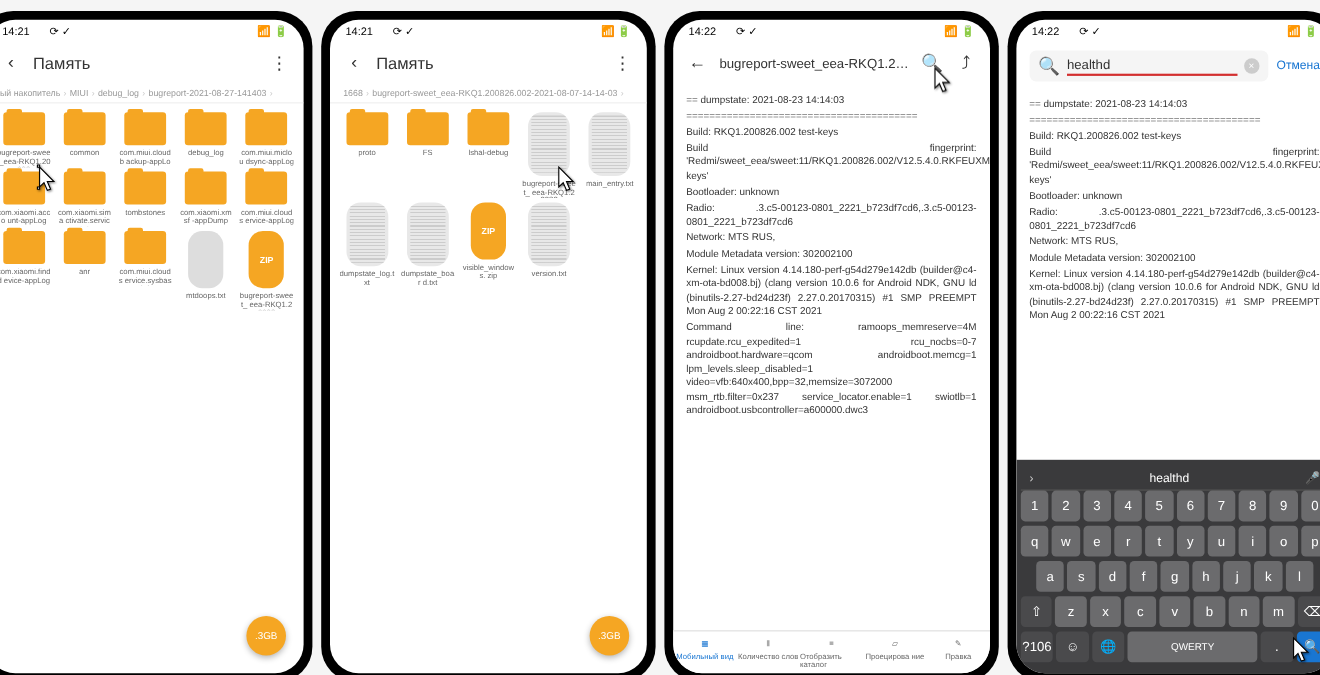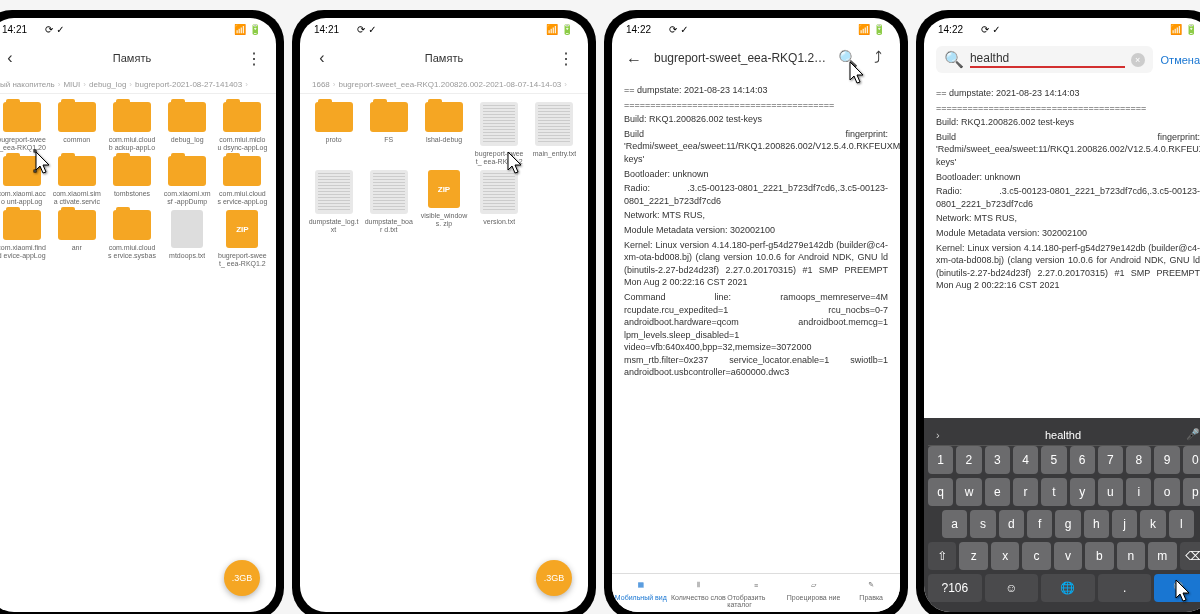--- a/index.html
+++ b/index.html
@@ -2,31 +2,31 @@
 <html><head>
 <meta charset="utf-8">
 <style>
 body{margin:0;padding:10px;background:#f5f5f5;font-family:-apple-system,sans-serif;display:flex;gap:8px;justify-content:center}
 .phone{width:288px;height:594px;background:#000;border-radius:32px;padding:8px;position:relative;flex-shrink:0}
 .screen{width:100%;height:100%;background:#fff;border-radius:26px;overflow:hidden;display:flex;flex-direction:column;position:relative}
 .status-bar{height:22px;display:flex;justify-content:space-between;align-items:center;padding:0 14px;font-size:10px;color:#000;flex-shrink:0}
 .status-left{display:flex;align-items:center;gap:18px}
 .status-right{display:flex;gap:2px;align-items:center}
 .app-bar{height:36px;display:flex;align-items:center;padding:0 12px;gap:10px;flex-shrink:0}
-.app-title{flex:1;text-align:center;font-size:11px;color:#333}
+.app-title{flex:1;text-align:left;font-size:15px;color:#333}
 .app-title-left{flex:1;font-size:12px;color:#333;overflow:hidden;white-space:nowrap;text-overflow:ellipsis}
 .icon-btn{width:20px;height:20px;display:flex;align-items:center;justify-content:center;color:#333;cursor:pointer}
 .breadcrumb{padding:4px 12px;font-size:8px;color:#888;border-bottom:1px solid #eee;display:flex;align-items:center;gap:3px;overflow:hidden;white-space:nowrap;flex-shrink:0}
 .bc-item{color:#999}
 .bc-sep{color:#ccc}
 .grid{display:grid;grid-template-columns:repeat(5,1fr);gap:4px;padding:8px;overflow-y:auto}
 .folder{display:flex;flex-direction:column;align-items:center;cursor:pointer}
 .folder-icon{width:38px;height:30px;background:#f5a623;border-radius:3px;position:relative;margin-bottom:4px}
 .folder-icon::before{content:'';position:absolute;top:-3px;left:3px;width:14px;height:5px;background:#f5a623;border-radius:2px 2px 0 0}
-.file-icon{width:32px;height:38px;background:#ddd;border-radius:3px;margin-bottom:4px;position:relative;display:flex;align-items:center;justify-content:center;font-size:8px;color:#fff;font-weight:bold}
+.file-icon{width:32px;height:52px;background:#ddd;border-radius:13px;margin-bottom:4px;position:relative;display:flex;align-items:center;justify-content:center;font-size:8px;color:#fff;font-weight:bold}
 .file-icon.zip{background:#f5a623}
 .file-icon.txt{background:#e8e8e8;font-size:6px;color:#aaa;padding:3px;overflow:hidden}
 .folder-label{font-size:7px;color:#666;text-align:center;line-height:1.1;word-break:break-all;max-width:50px;height:16px;overflow:hidden}
 .fab{position:absolute;bottom:16px;right:16px;width:36px;height:36px;background:#f5a623;border-radius:50%;display:flex;align-items:center;justify-content:center;color:#fff;font-size:9px;box-shadow:0 2px 6px rgba(0,0,0,.3)}
 .cursor{position:absolute;width:32px;height:32px;pointer-events:none;z-index:10}
 .cursor svg{filter:drop-shadow(1px 1px 1px rgba(0,0,0,.5))}
 .text-content{flex:1;overflow-y:auto;padding:8px 12px;font-size:9px;color:#333;line-height:1.4;font-family:Liberation Sans, sans-serif}
 .text-line{margin-bottom:2px;text-align:justify}
 .bottom-tabs{display:flex;border-top:1px solid #ddd;padding:4px 0;flex-shrink:0;background:#fff}
 .tab{flex:1;display:flex;flex-direction:column;align-items:center;gap:2px;font-size:7px;color:#666;cursor:pointer}
@@ -360,20 +360,21 @@
           <div class="key">v</div>
           <div class="key">b</div>
           <div class="key">n</div>
           <div class="key">m</div>
           <div class="key dark">⌫</div>
         </div>
       <div class="kb-row">
         <div class="key dark">?106</div>
         <div class="key dark">☺</div>
         <div class="key dark">🌐</div>
+        <div class="key space">QWERTY</div>
         <div class="key dark">.</div>
         <div class="key blue">🔍</div>
       </div>
     </div>
     <div class="cursor" style="bottom:4px;right:12px">
       <svg viewBox="0 0 32 32">
           <path fill="#fff" stroke="#000" d="M8 4l0 18 4-4 3 7 3-1-3-7 6 0z"></path>
         </svg>
     </div>
   </div>

